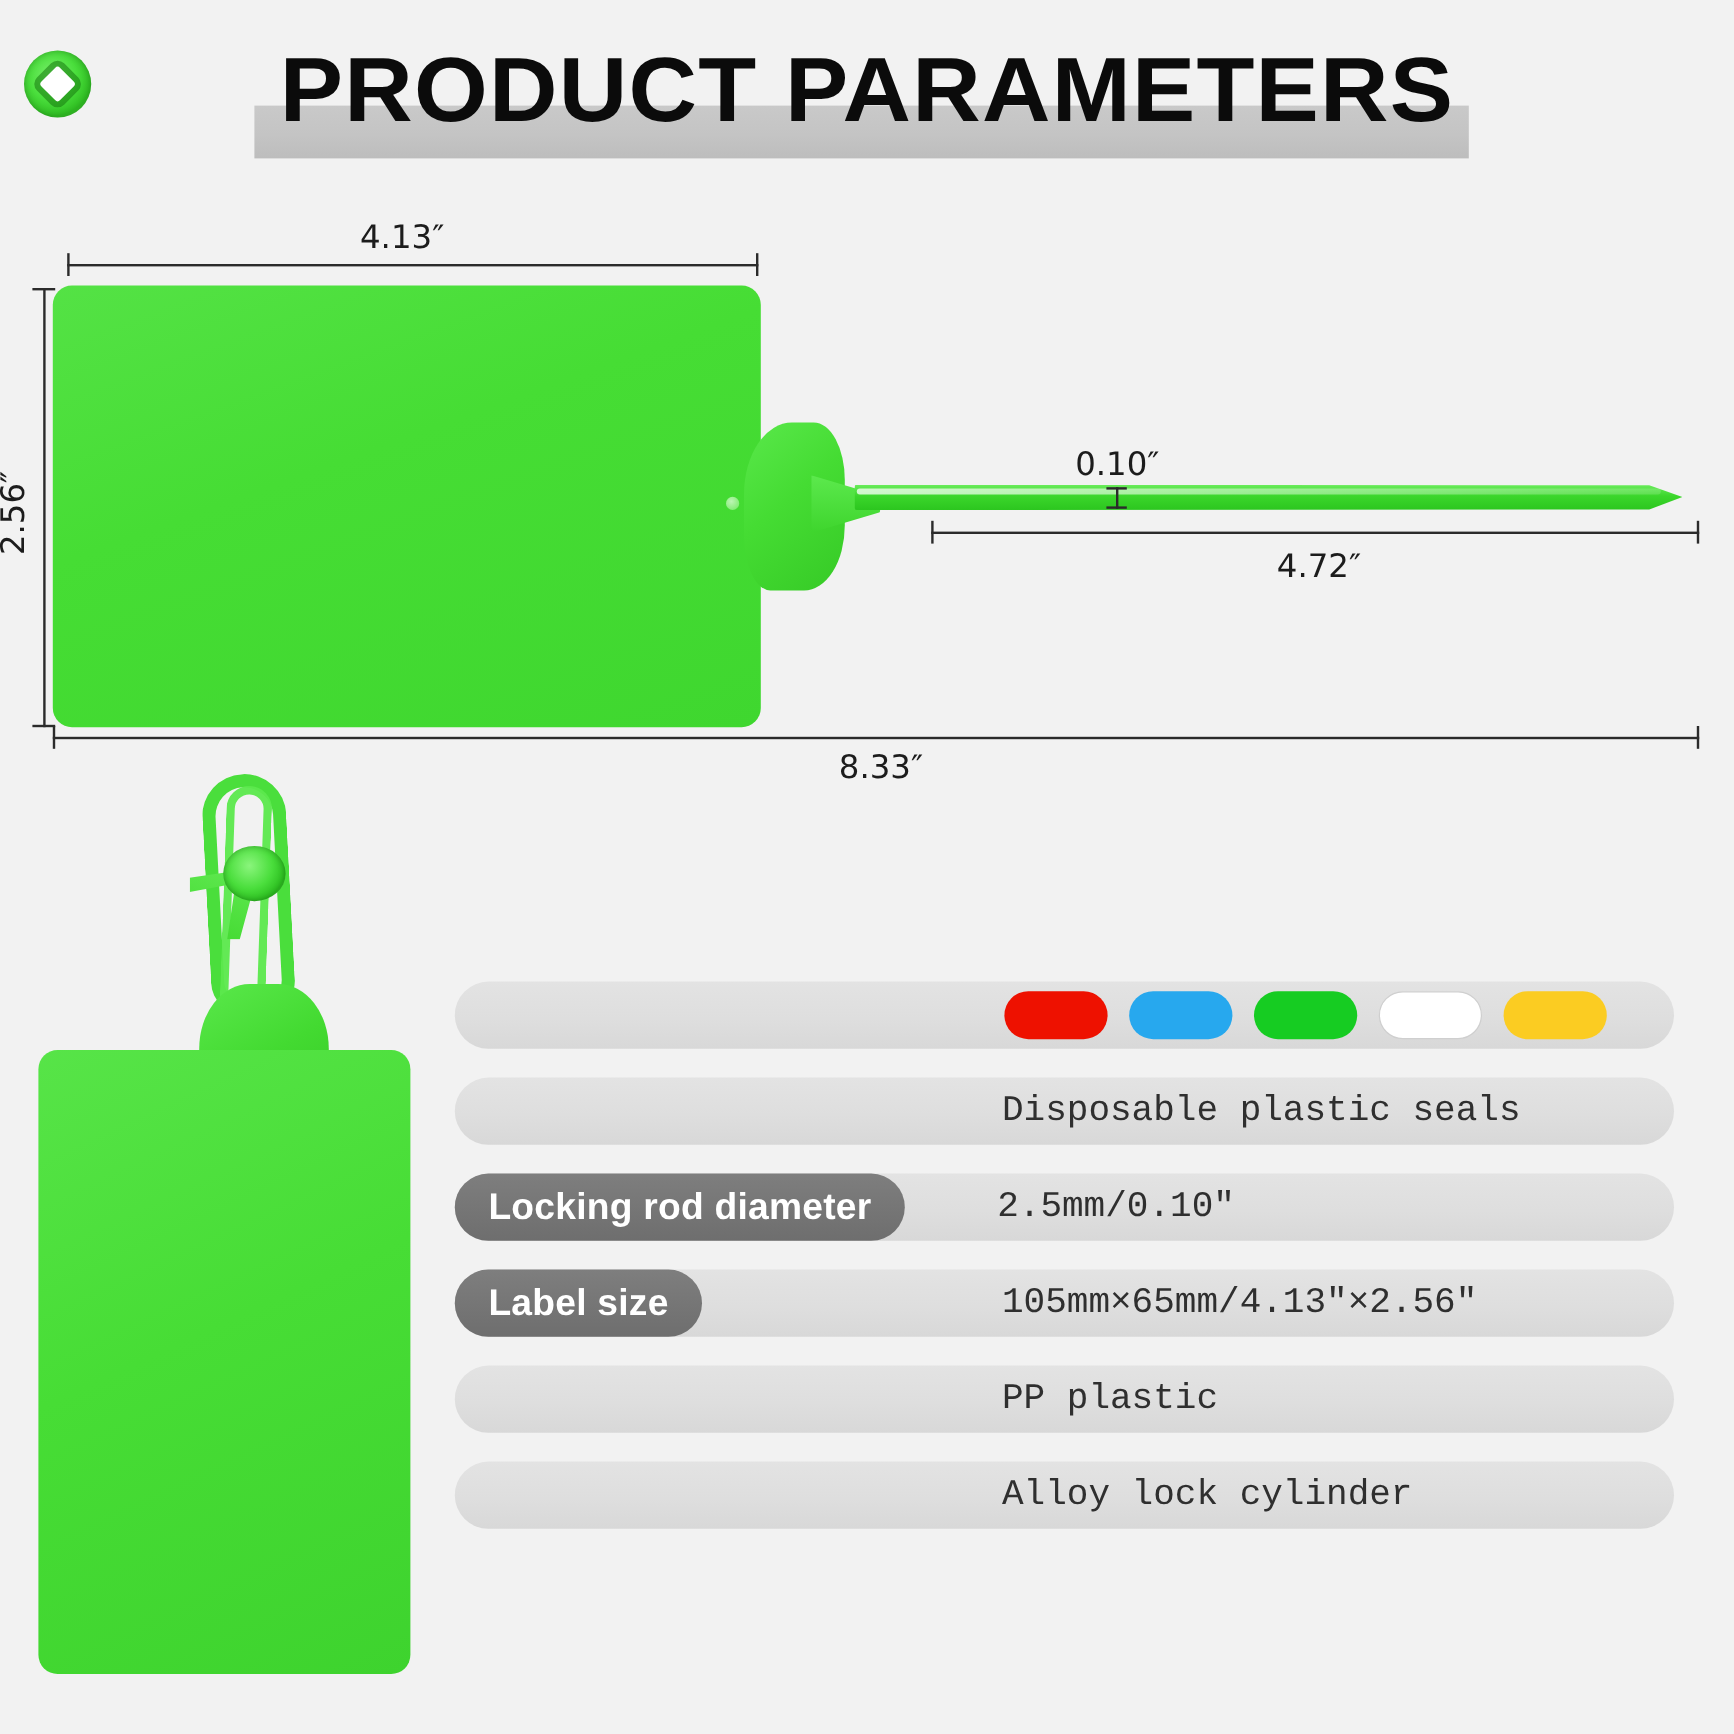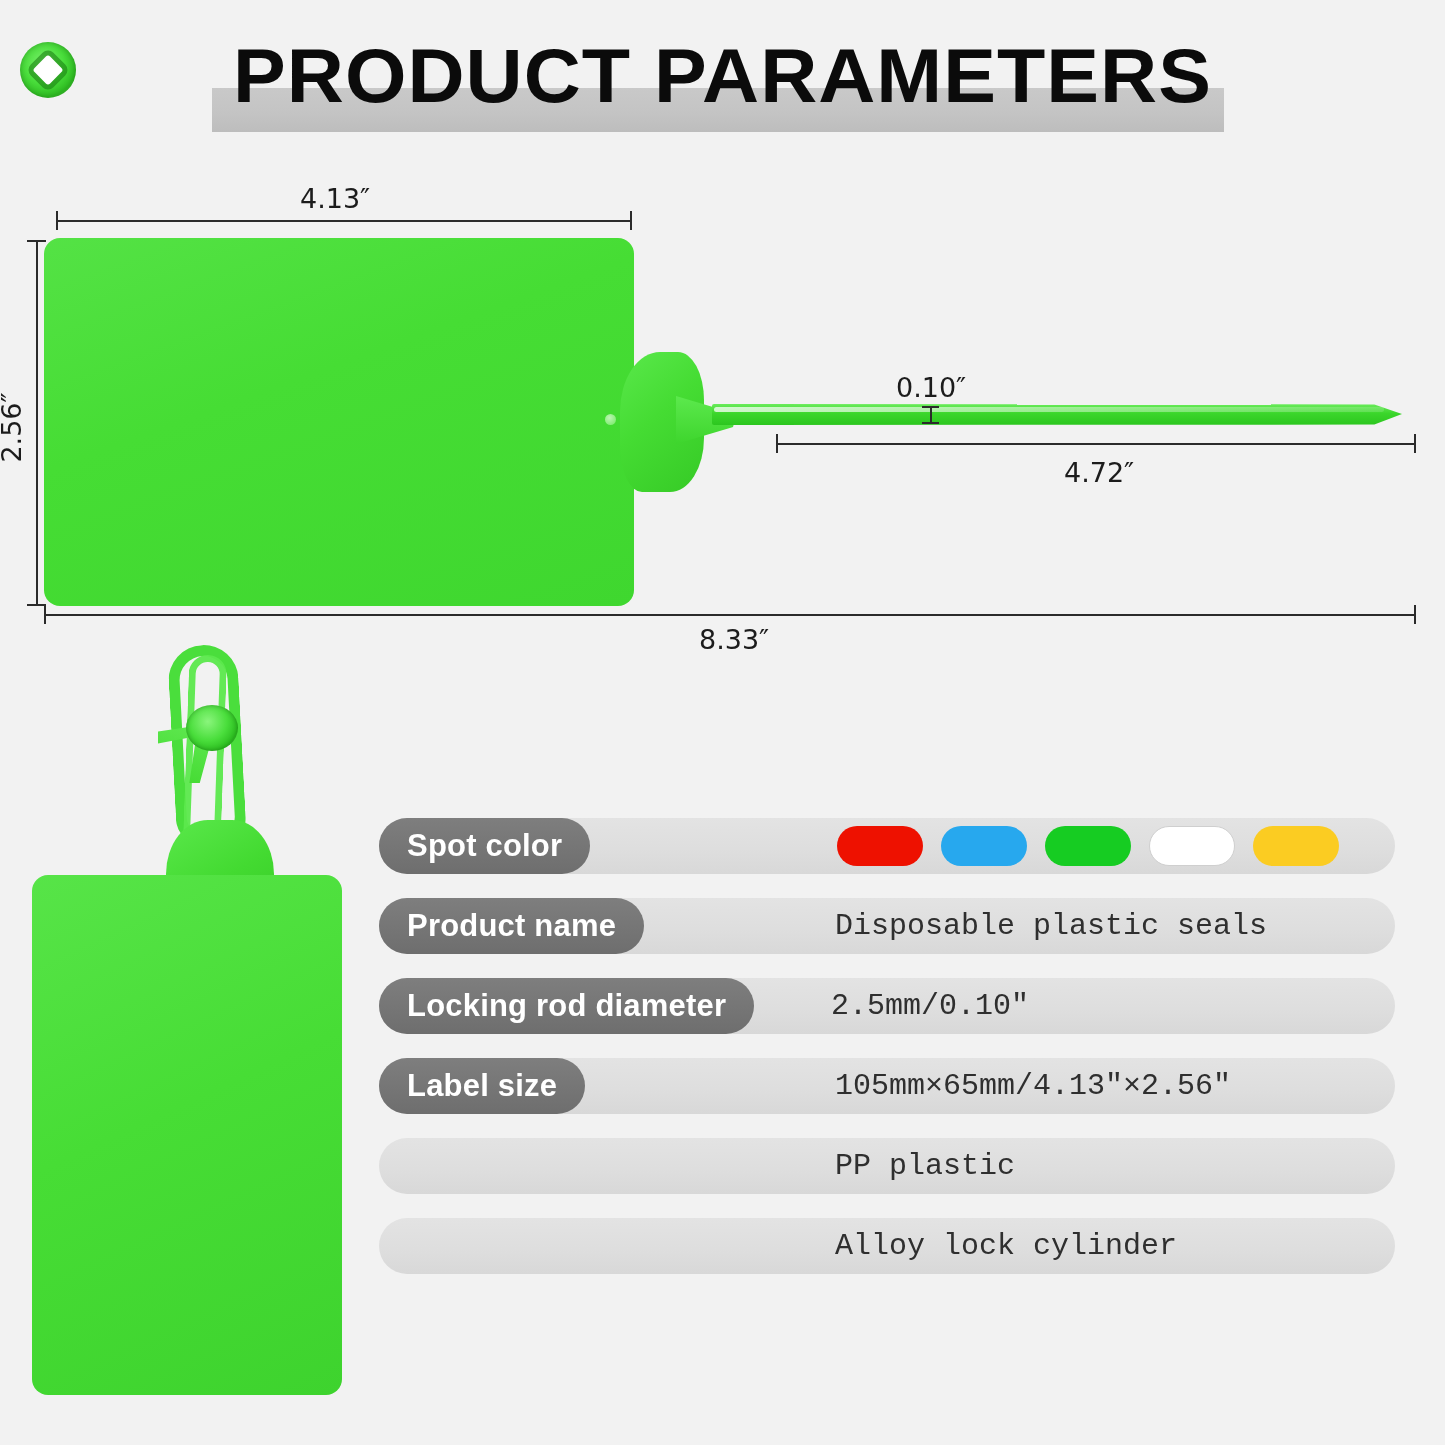--- a/index.html
+++ b/index.html
@@ -232,32 +232,30 @@
       <div id="photo-housing"></div>
       <div id="photo-tail"></div>
       <div id="photo-ring"></div>
     </div>
     <div id="tag-bottom"></div>
   </div>
 
   <div id="spec-table">
 
     <div class="spec-row">
-      <div class="spec-pill">Spot color</div>
       <div class="swatches">
         <div class="swatch" style="background: rgb(238, 17, 0);"></div>
         <div class="swatch" style="background: rgb(39, 168, 238);"></div>
         <div class="swatch" style="background: rgb(22, 204, 34);"></div>
         <div class="swatch white" style="background: rgb(255, 255, 255);"></div>
         <div class="swatch" style="background: rgb(251, 204, 34);"></div>
       </div>
     </div>
 
     <div class="spec-row">
-      <div class="spec-pill">Product name</div>
       <div class="spec-value">Disposable plastic seals</div>
     </div>
 
 
     <div class="spec-row" id="row-rod">
       <div class="spec-pill">Locking rod diameter</div>
       <div class="spec-value">2.5mm/0.10"</div>
     </div>
 
     <div class="spec-row">

